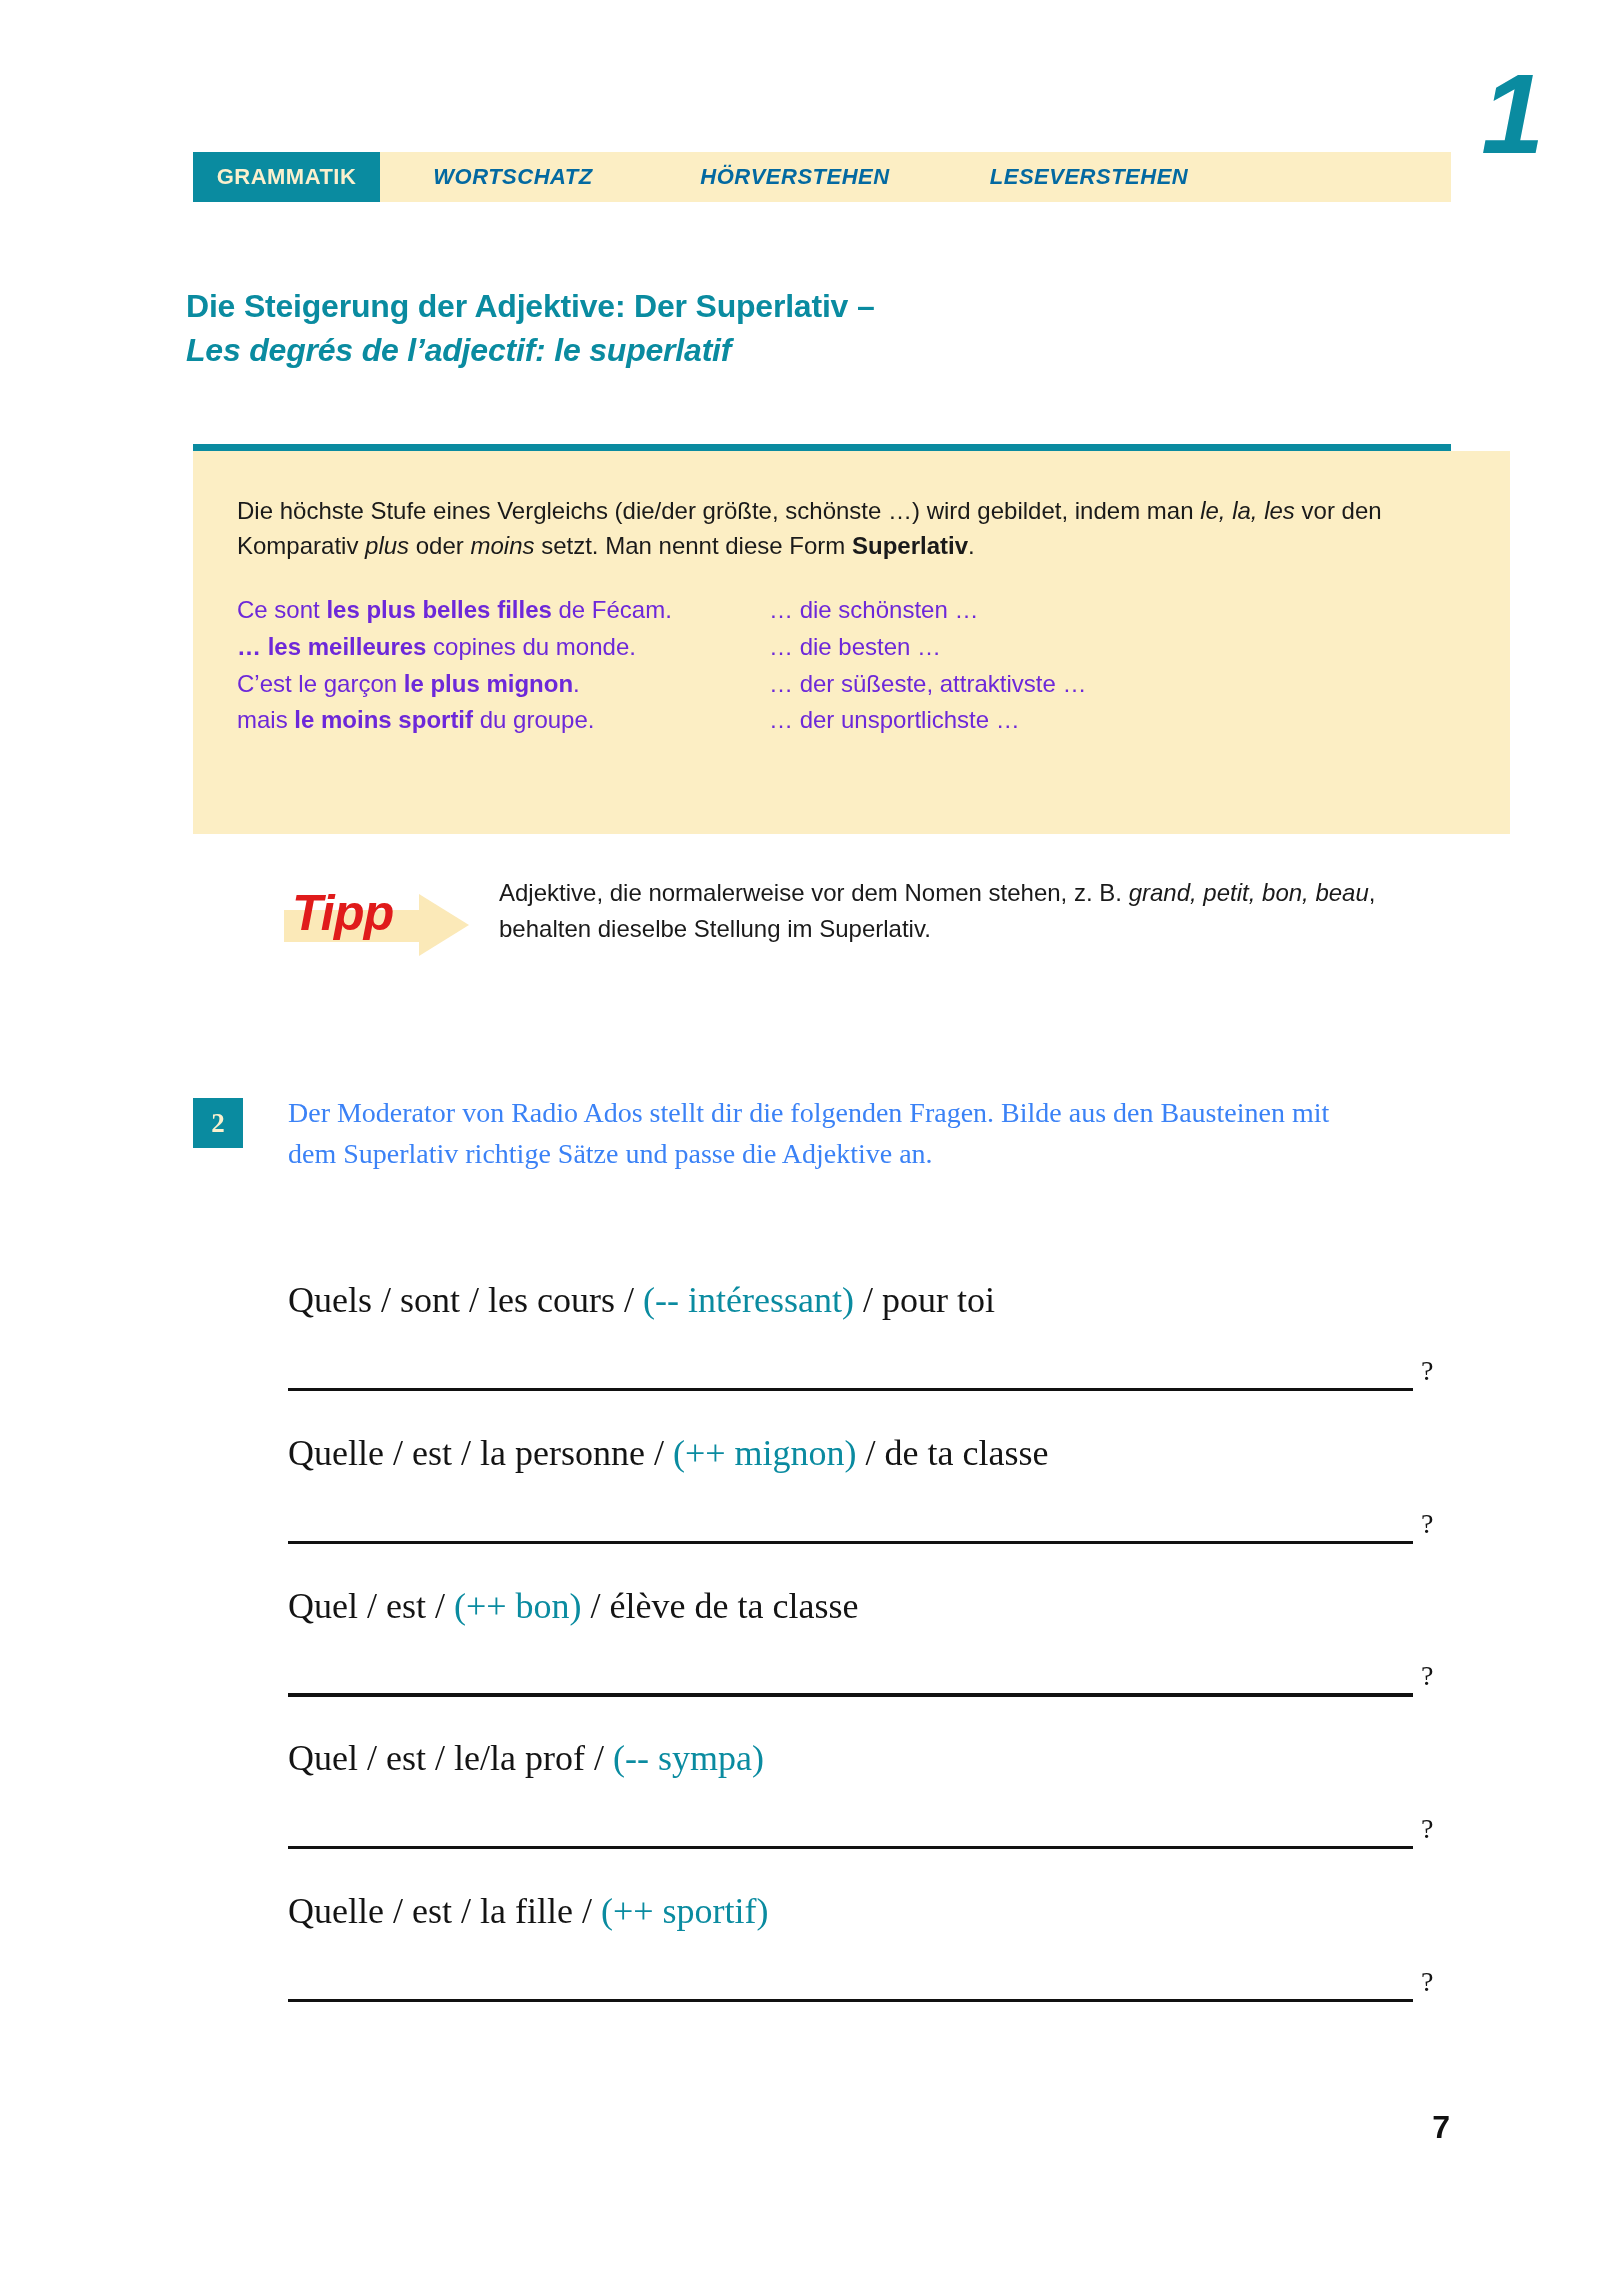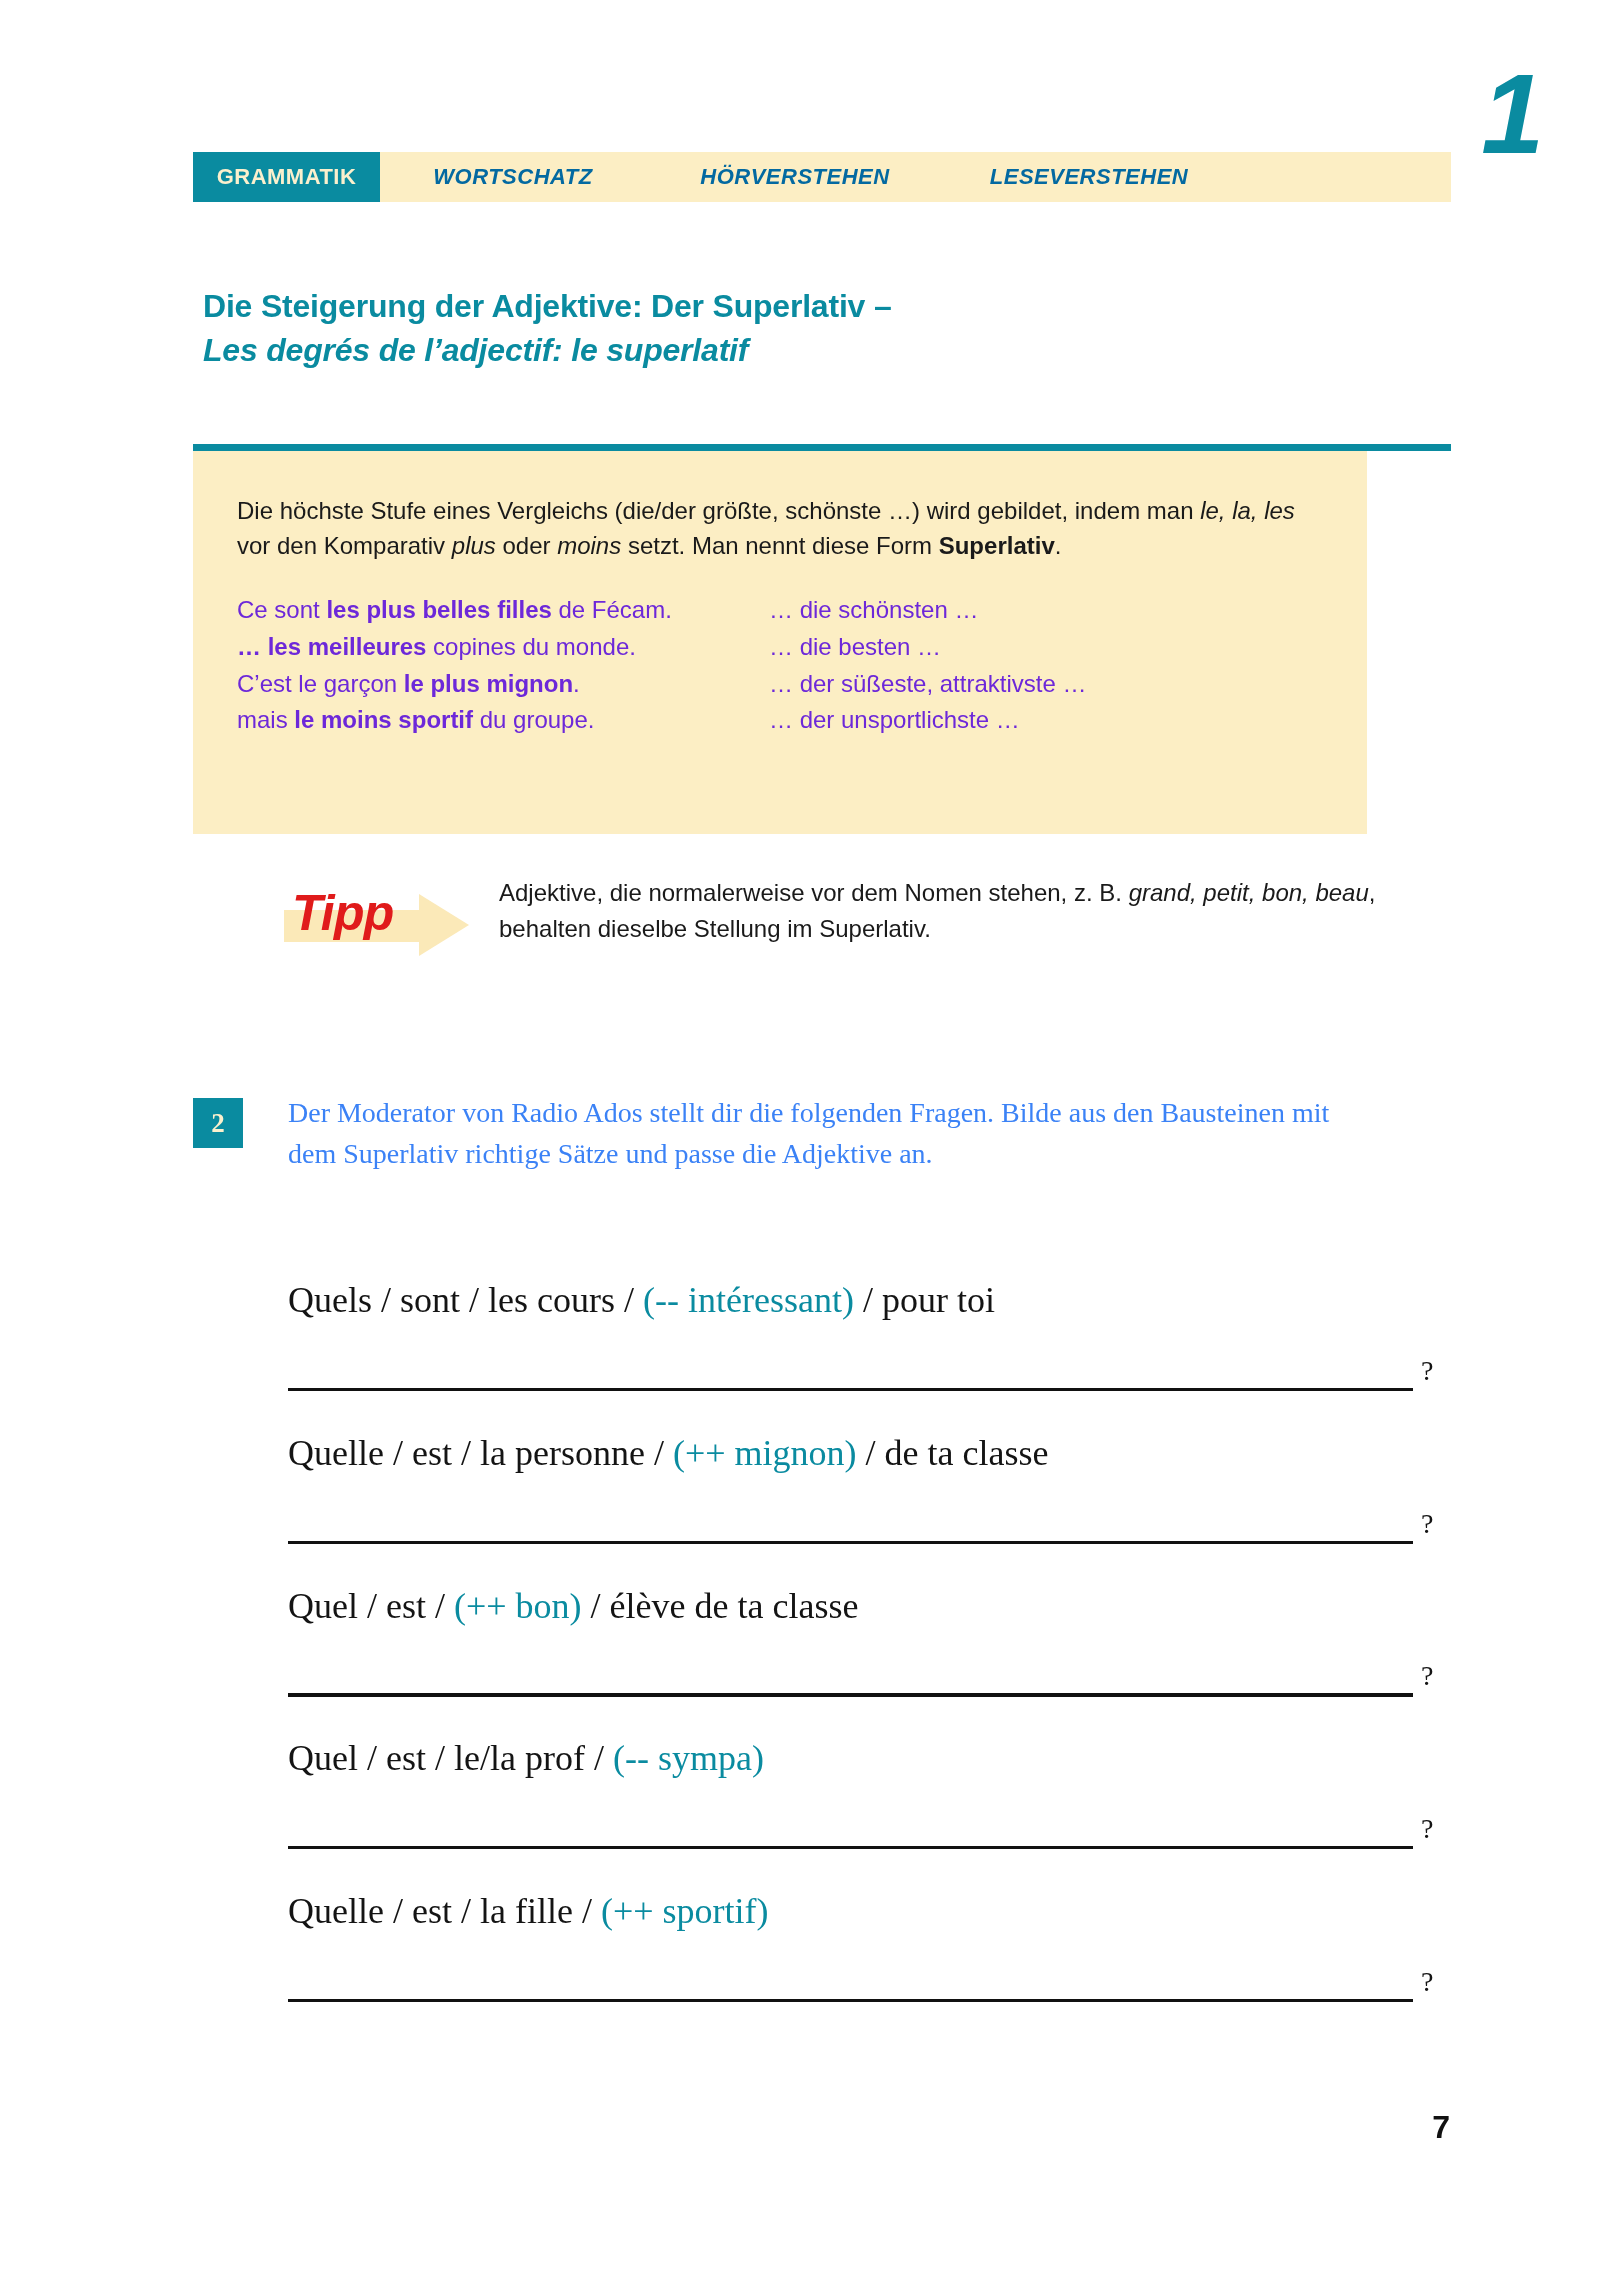--- a/index.html
+++ b/index.html
@@ -72,21 +72,21 @@
     font-weight: bold;
     font-style: italic;
     color: #0a8ba0;
     font-family: "Liberation Sans", sans-serif;
     letter-spacing: -3.2px;
   }
 
   
   .title-block {
     position: absolute;
-    left: 203px;
+    left: 186px;
     top: 288px;
     width: 1208px;
   }
   .title-de {
     font-size: 32px;
     font-weight: bold;
     color: #0a8ba0;
     line-height: 1.18;
     letter-spacing: -0.2px;
   }
@@ -106,21 +106,21 @@
     left: 193px;
     top: 444px;
     width: 1258px;
     height: 7.3px;
     background: #0a8ba0;
   }
   .infobox {
     position: absolute;
     left: 193px;
     top: 451px;
-    width: 1174px;
+    width: 1317px;
     height: 383px;
     background: #fceec4;
     box-sizing: border-box;
     padding: 42px 44px 0 44px;
   }
   .infobox p.lead {
     margin: 0;
     font-size: 24px;
     line-height: 1.46;
     color: #1a1a1a;

